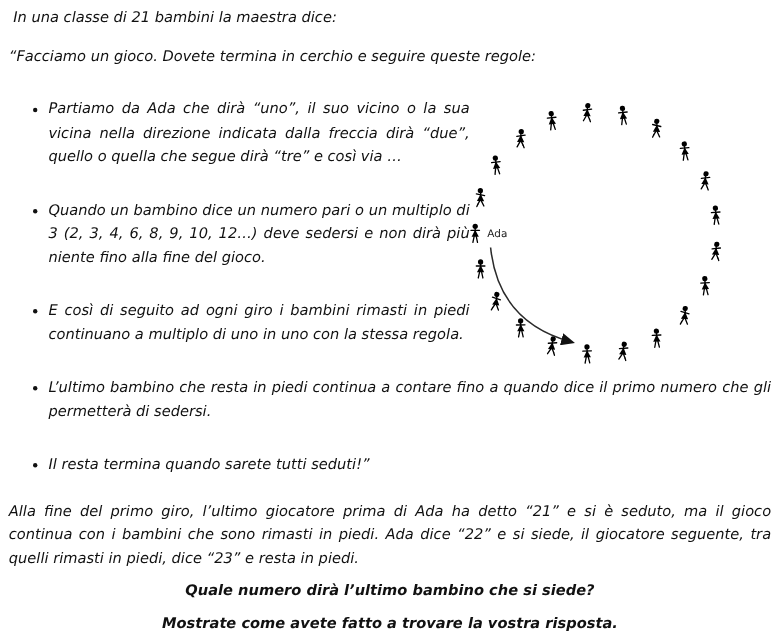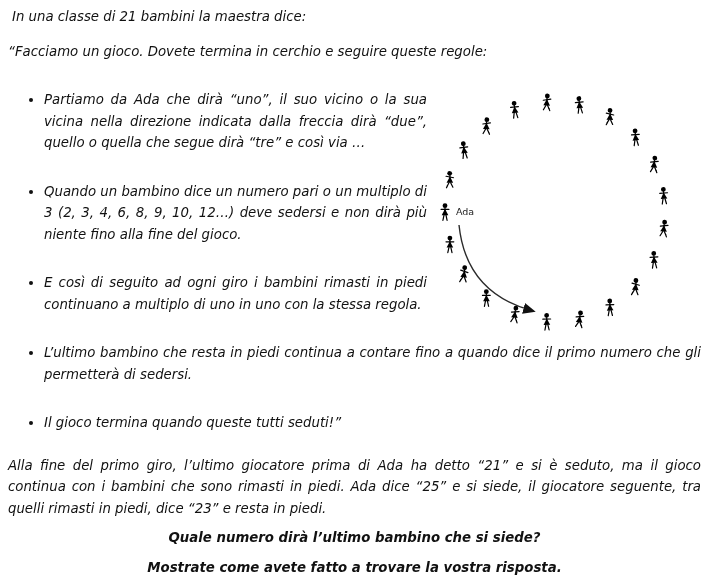--- a/index.html
+++ b/index.html
@@ -19,21 +19,21 @@
   ul.rules { margin: 8px 0 0 0; padding: 0 0 0 36px; }
   ul.rules li { text-align: justify; margin-bottom: 12px; margin-top: 27px; }
   ul.rules-narrow { margin-right: 274px; }
   ul.rules-narrow li:last-child { margin-bottom: 0; }
   ul.rules-wide { margin-top: 15px; }
   ul.rules-wide li { margin-bottom: 10px; }
   .closing { margin: 21px 0 0 0; text-align: justify; }
   .question { margin: 8px 0 0 0; font-weight: bold; text-align: center; }
   .diagram {
     position: absolute;
-    left: 423px; top: 84px;
+    left: 410px; top: 84px;
     width: 268px; height: 258px;
   }
   .diagram svg { display: block; width: 268px; height: 258px; }
   .ada-label {
     font-family: "DejaVu Sans", "Liberation Sans", sans-serif;
     font-size: 9.5px;
     fill: #222222;
   }
 </style>
 </head>
@@ -46,24 +46,24 @@
   <p class="quote-lead">“Facciamo un gioco. Dovete termina in cerchio e seguire queste regole:</p>
 
   <ul class="rules rules-narrow">
     <li>Partiamo da Ada che dirà “uno”, il suo vicino o la sua vicina nella direzione indicata dalla freccia dirà “due”, quello o quella che segue dirà “tre” e così via …</li>
     <li>Quando un bambino dice un numero pari o un multiplo di 3 (2, 3, 4, 6, 8, 9, 10, 12…) deve sedersi e non dirà più niente fino alla fine del gioco.</li>
     <li>E così di seguito ad ogni giro i bambini rimasti in piedi continuano a multiplo di uno in uno con la stessa regola.</li>
   </ul>
 
   <ul class="rules rules-wide">
     <li>L’ultimo bambino che resta in piedi continua a contare fino a quando dice il primo numero che gli permetterà di sedersi.</li>
-    <li>Il gioco termina quando queste tutti seduti!”</li>
+    <li>Il resta termina quando sarete tutti seduti!”</li>
   </ul>
 
-  <p class="closing">Alla fine del primo giro, l’ultimo giocatore prima di Ada ha detto “21” e si è seduto, ma il gioco continua con i bambini che sono rimasti in piedi. Ada dice “25” e si siede, il giocatore seguente, tra quelli rimasti in piedi, dice “23” e resta in piedi.</p>
+  <p class="closing">Alla fine del primo giro, l’ultimo giocatore prima di Ada ha detto “21” e si è seduto, ma il gioco continua con i bambini che sono rimasti in piedi. Ada dice “22” e si siede, il giocatore seguente, tra quelli rimasti in piedi, dice “23” e resta in piedi.</p>
 
   <p class="question">Quale numero dirà l’ultimo bambino che si siede?</p>
   <p class="question">Mostrate come avete fatto a trovare la vostra risposta.</p>
 
 </div>
 
 <div class="diagram">
   <svg id="circle-svg" viewBox="0 0 268 258" xmlns="http://www.w3.org/2000/svg" style="color: rgb(0, 0, 0);">
     <defs>
       <g id="kid-a" stroke="currentColor" stroke-width="1.2" stroke-linecap="round" fill="none">

